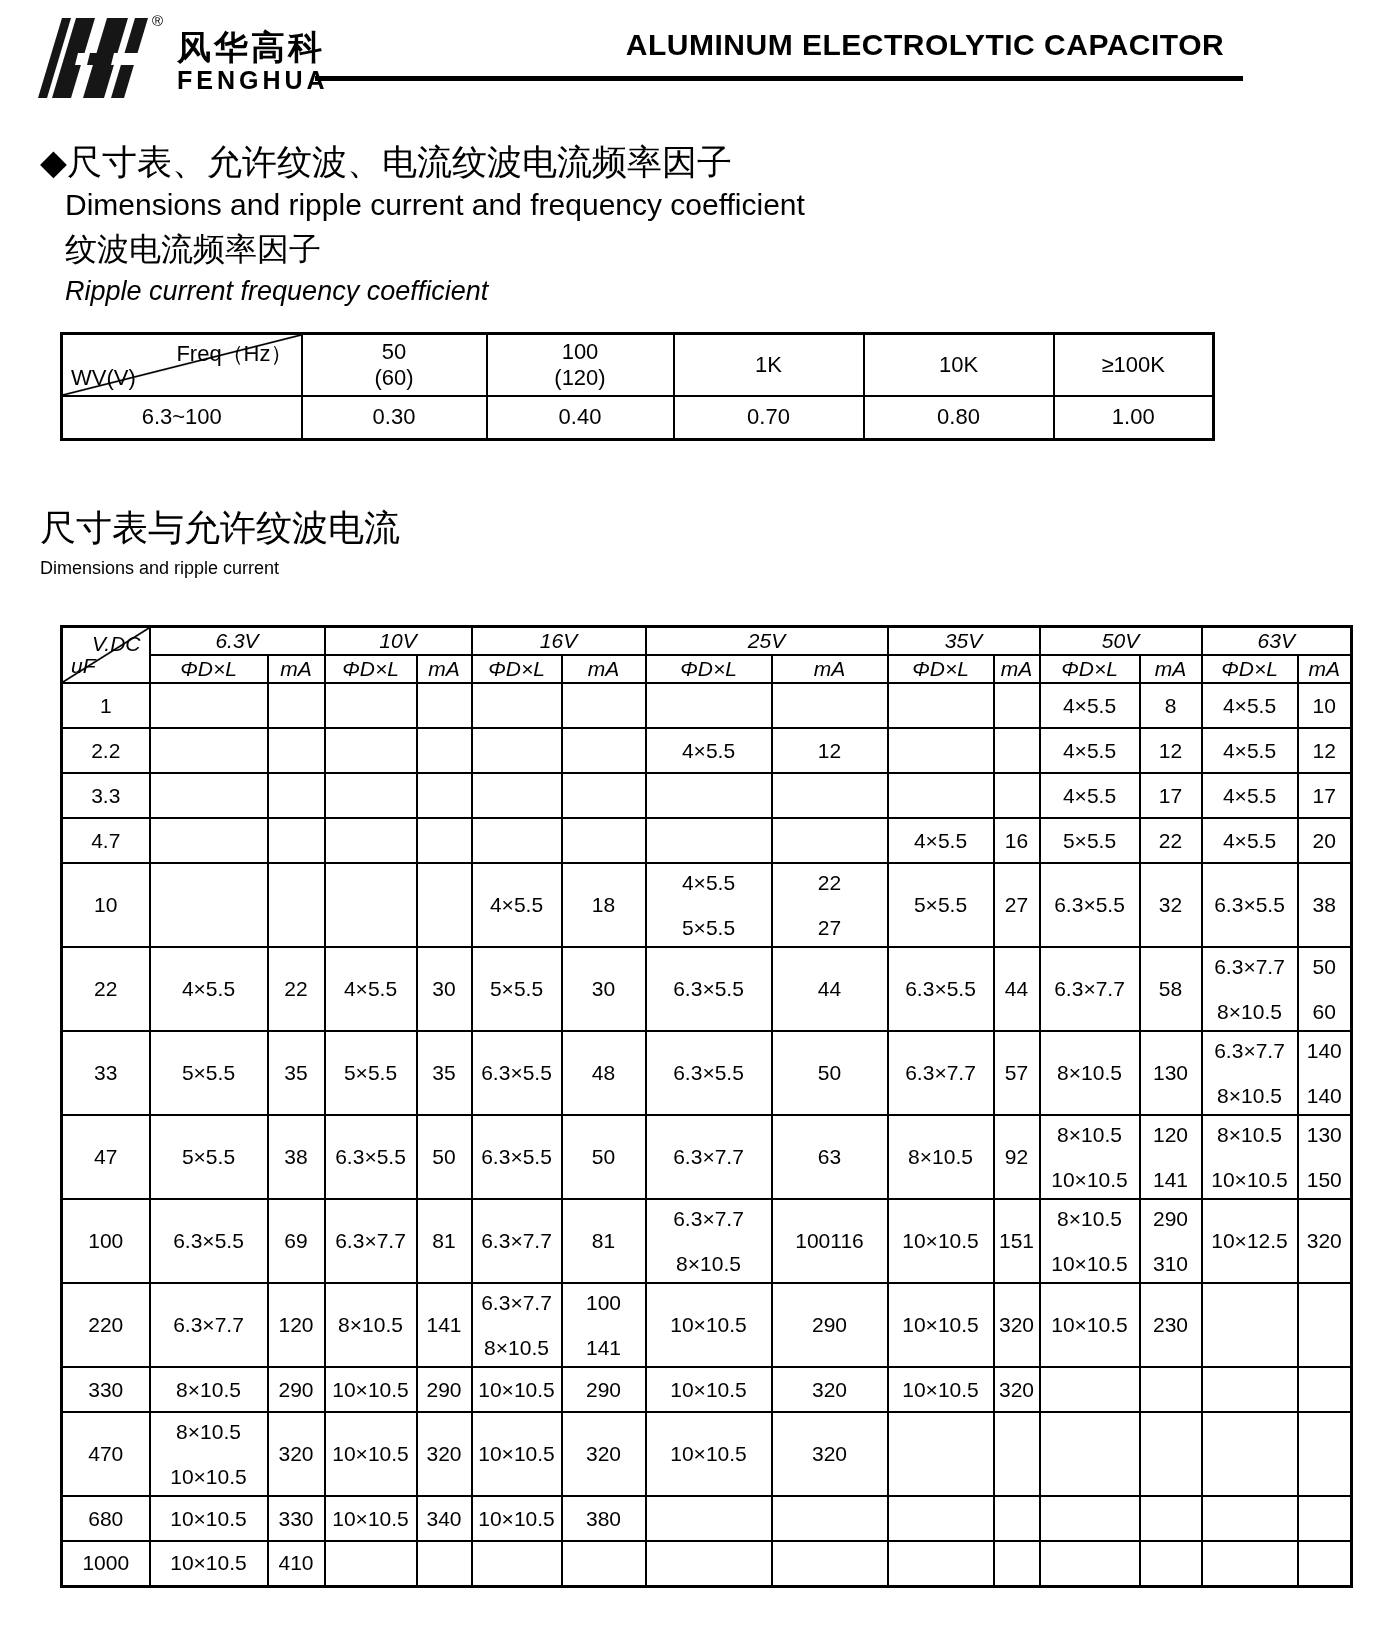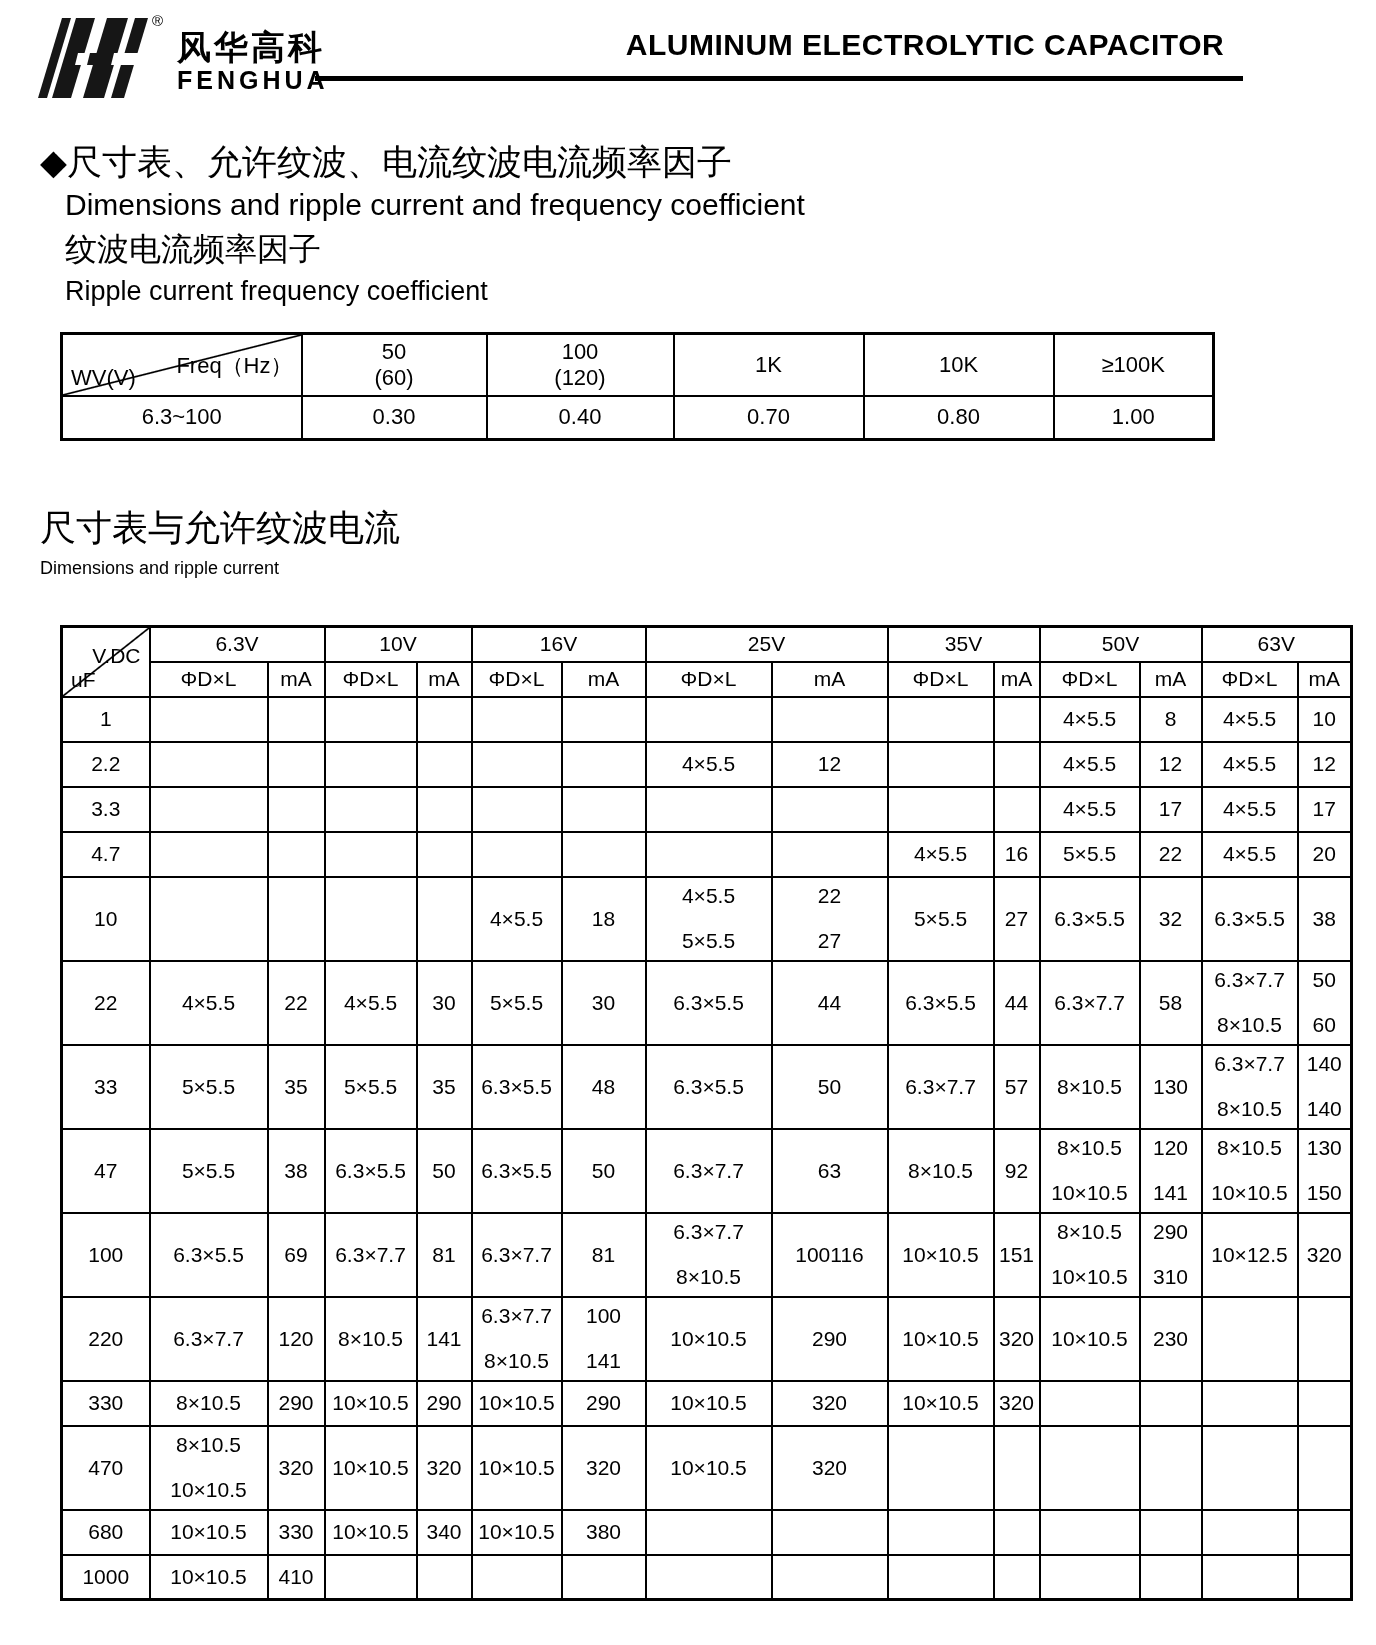--- a/index.html
+++ b/index.html
@@ -16,47 +16,47 @@
   .logo-en { font-size:25px; font-weight:bold; letter-spacing:4px; line-height:1.15; }
   .page-title { position:absolute; left:600px; top:28px; width:650px; text-align:center;
                 font-size:30px; font-weight:bold; letter-spacing:0.5px; white-space:nowrap; }
   .title-rule { position:absolute; left:315px; top:76px; width:928px; height:5px; background:#000; }
 
   
   .sec1 { position:absolute; left:40px; top:144px; line-height:1.0; }
   .sec1 .cn1 { font-size:35px; }
   .sec1 .en1 { font-size:30px; margin:11px 0 0 25px; }
   .sec1 .cn2 { font-size:32px; margin:13px 0 0 25px; }
-  .sec1 .en2 { font-size:27px; margin:13px 0 0 25px; }
+  .sec1 .en2 { font-size:27px; margin:13px 0 0 25px;font-style:italic; }
   .sec2 { position:absolute; left:40px; top:510px; line-height:1.0; }
   .sec2 .cn1 { font-size:36px; }
   .sec2 .en1 { font-size:18px; margin-top:13px; }
 
   
   table { border-collapse:collapse; table-layout:fixed; background:#fff; }
   th, td { border:2px solid #000; text-align:center; vertical-align:middle;
            font-weight:normal; padding:1px; overflow:hidden; }
 
   #freq-table { position:absolute; left:60px; top:332px; width:1152px; border:3px solid #000; }
   #freq-table th, #freq-table td { font-size:22px; }
   #freq-table tr.fhead { height:62px; }
   #freq-table tr.fdata { height:44px; }
 
   #dim-table { position:absolute; left:60px; top:625px; width:1258px; border:3px solid #000; }
   #dim-table th, #dim-table td { font-size:21px; }
-  #dim-table tr.hrow { height:35px; }
+  #dim-table tr.hrow { height:28px;font-style:italic; }
   #dim-table tr.rs { height:45px; }
   #dim-table tr.rd { height:84px; }
 
   .corner { position:relative; padding:0; }
   .corner .diag { position:absolute; left:0; top:0; right:0; bottom:0;
       background:linear-gradient(to bottom right,
         transparent calc(50% - 1.4px), #000 calc(50% - 0.3px),
         #000 calc(50% + 0.3px), transparent calc(50% + 1.4px)); }
-  .corner .ctop { position:absolute; top:16px; right:8px; }
+  .corner .ctop { position:absolute; top:4px; right:8px; }
   .corner .cbot { position:absolute; bottom:4px; left:8px; }
 
   .cw { display:flex; flex-direction:column; justify-content:center; align-items:center;
         gap:21px; min-height:100%; }
 </style>
 </head>
 <body>
 
 <div class="page">
 

